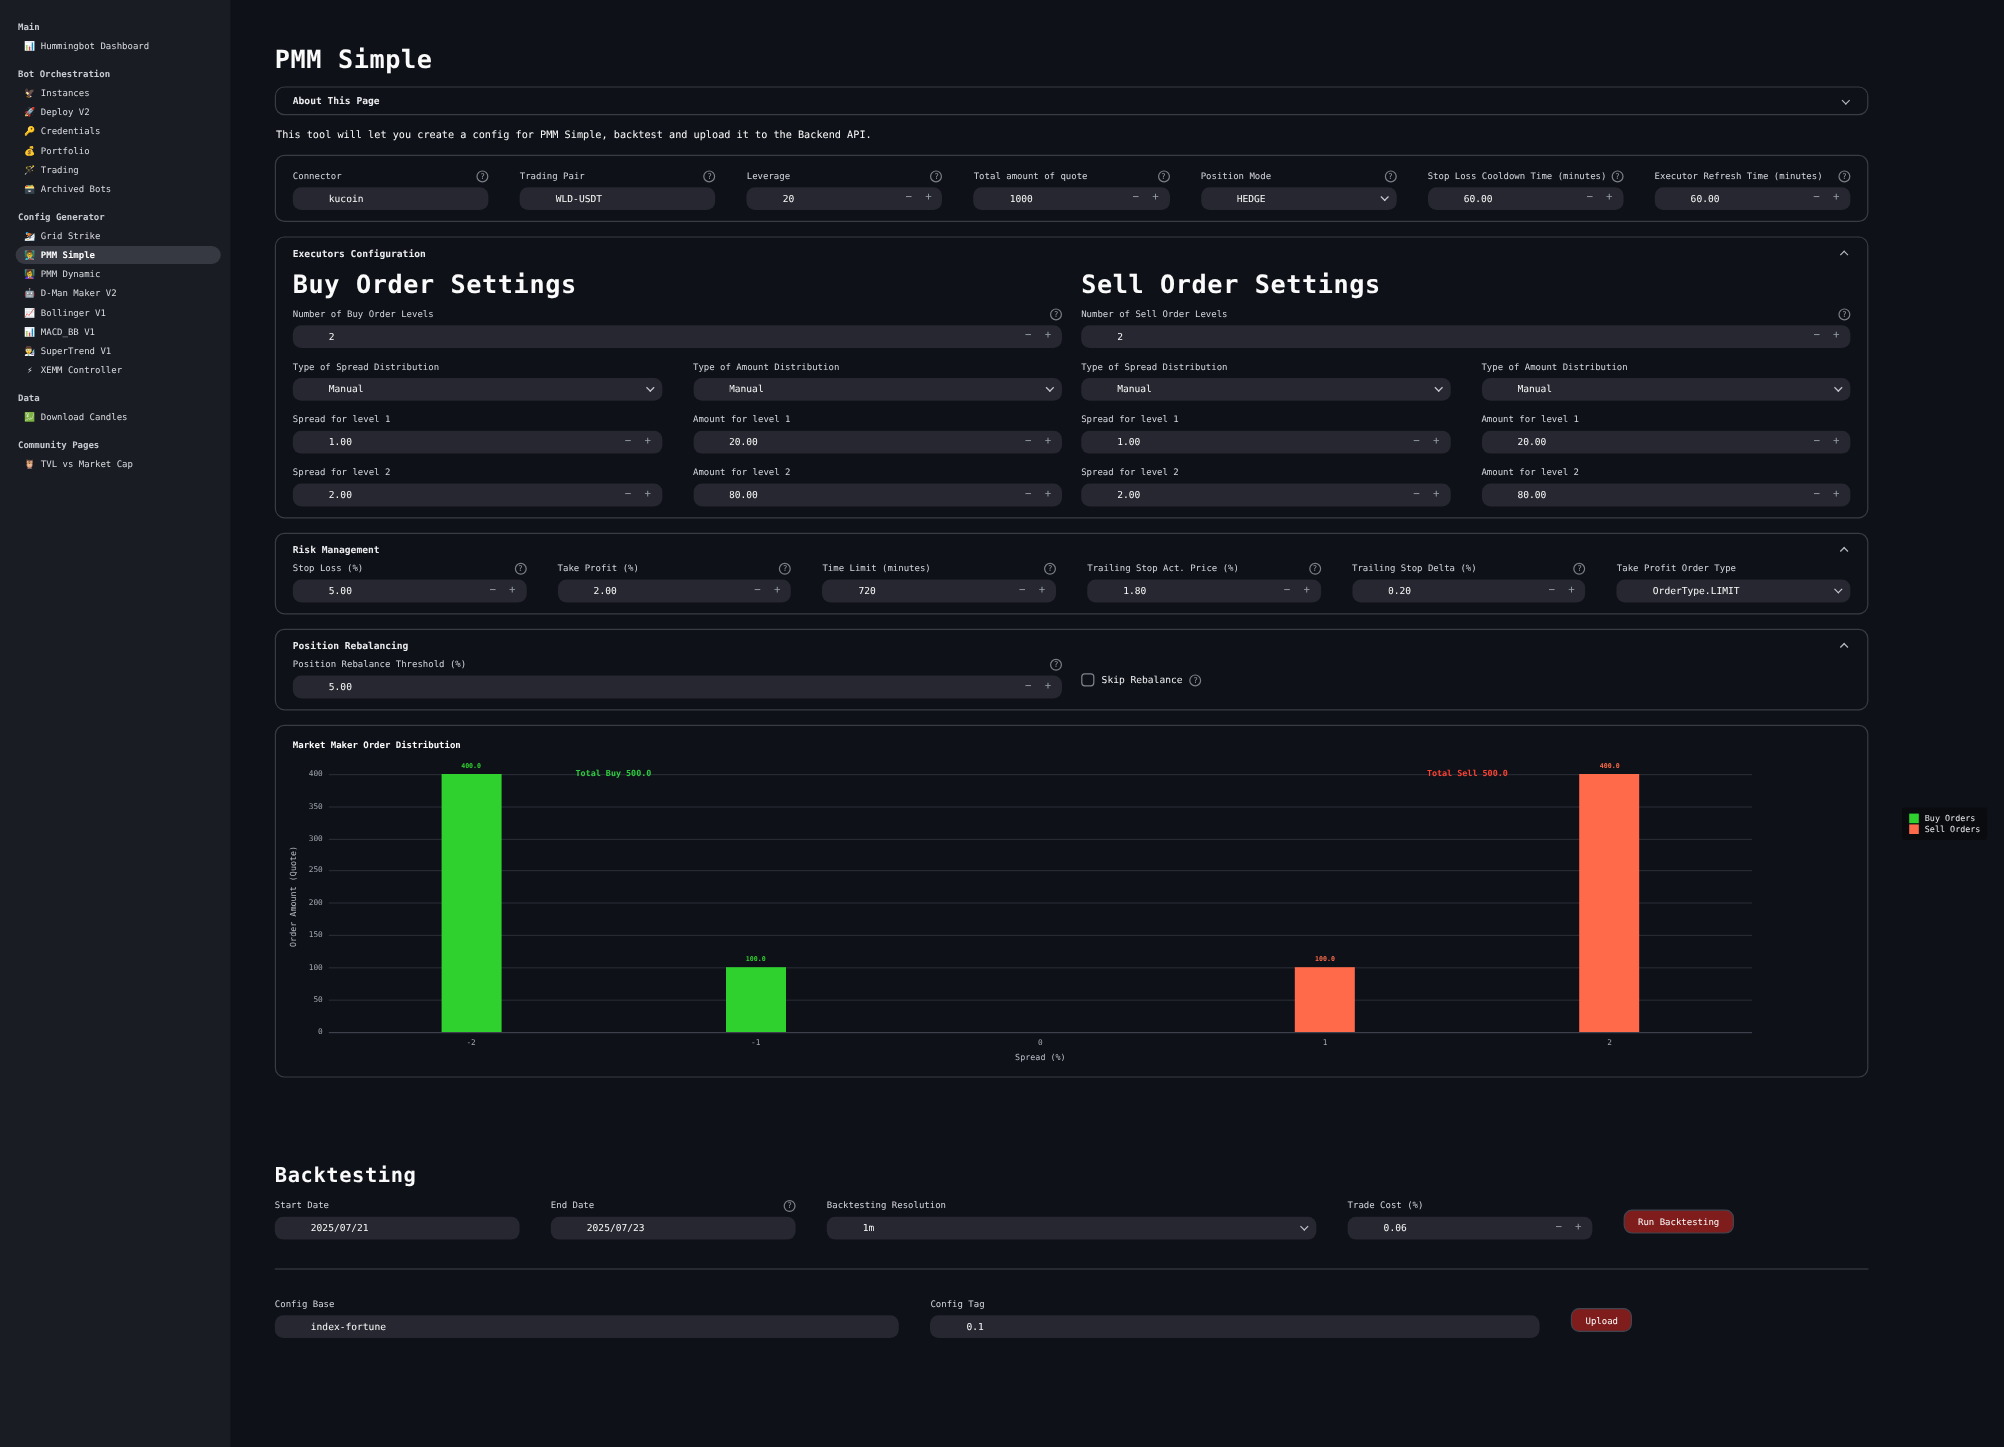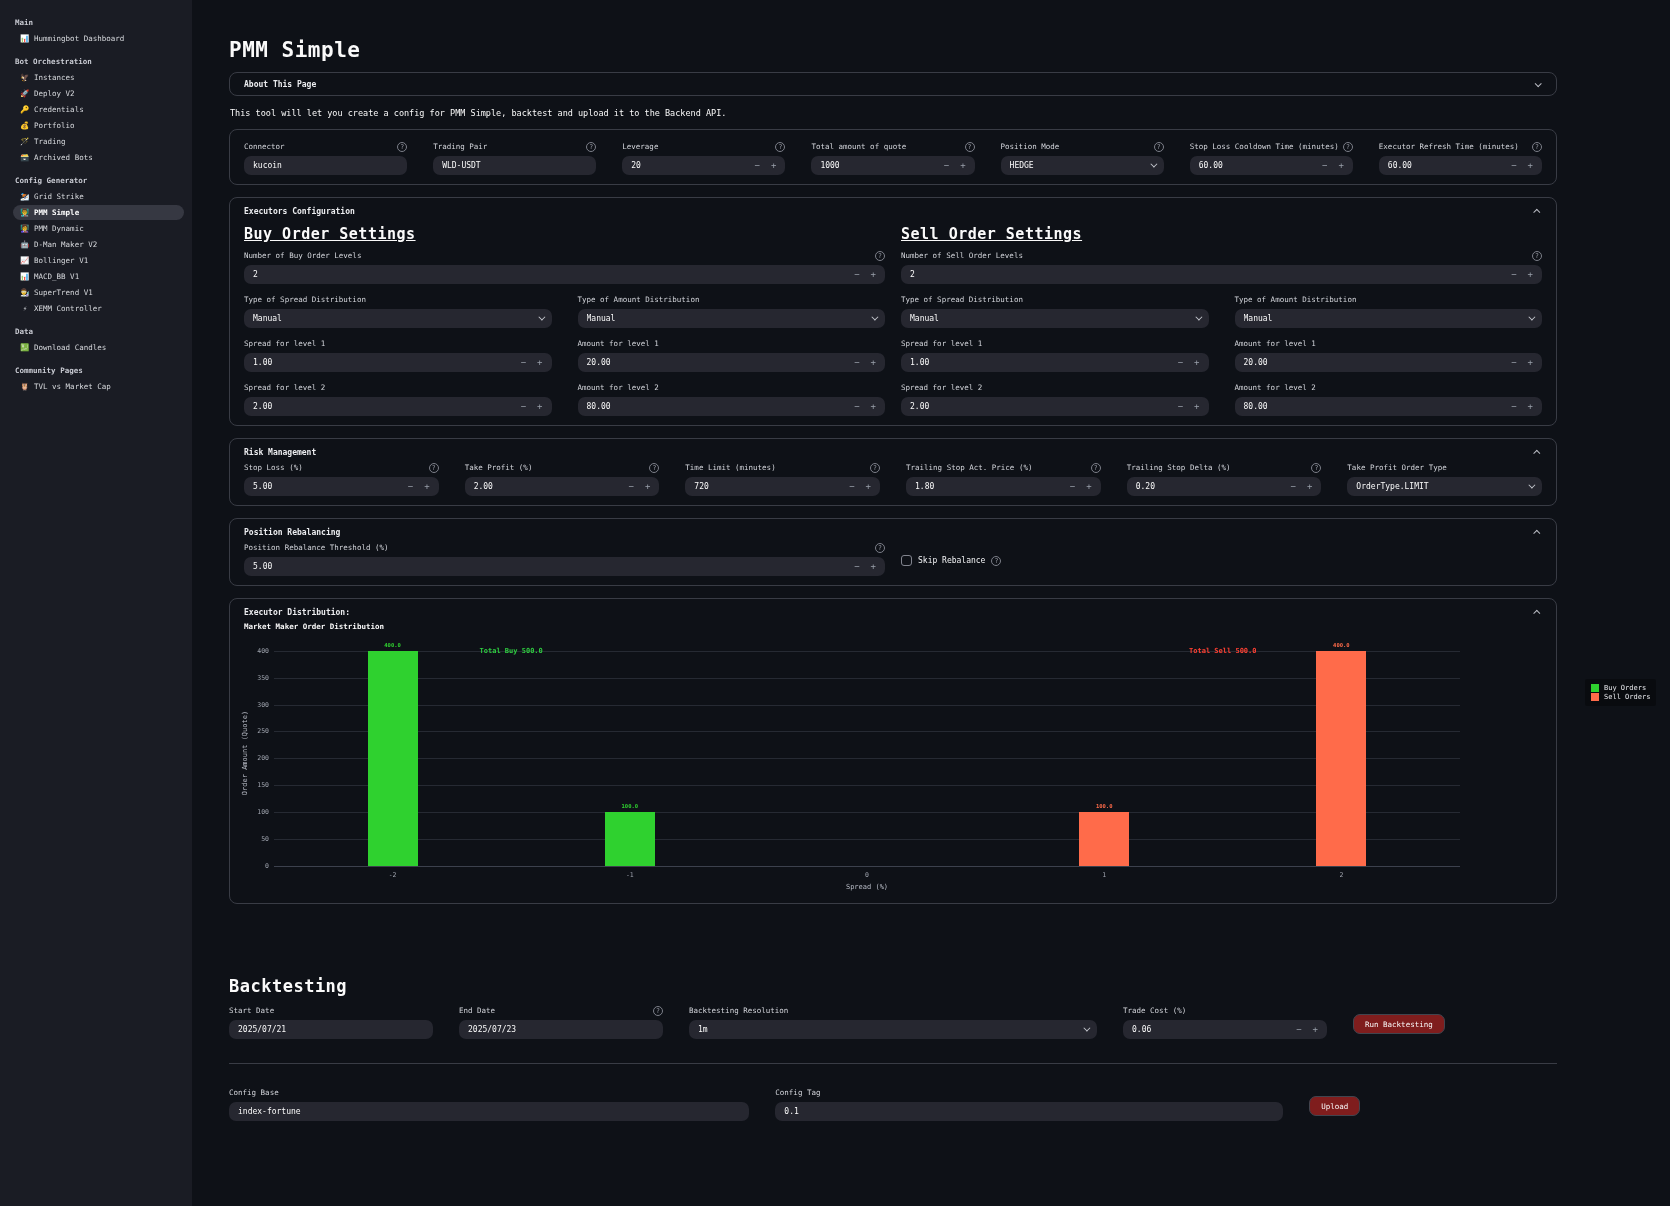--- a/index.html
+++ b/index.html
@@ -41,36 +41,36 @@
   .f-label-row { display:flex; justify-content:space-between; align-items:center; height:13px; }
   .f-label { font-size:7.5px; color:#d3d5db; white-space:nowrap; }
   .help {
     width:10px; height:10px; border-radius:50%; border:1px solid #7c7f89; color:#9b9ea8;
     font-size:6.5px; line-height:8px; text-align:center; flex:0 0 10px; cursor:default;
   }
   .input {
     margin-top:3px; background:#262730; border-radius:7px; height:19px;
     display:flex; align-items:center; padding:0 9px; font-size:8px; color:#fafafa; cursor:text;
   }
-  .input .val { flex:1; white-space:nowrap; overflow:hidden; }
+  .input .val { flex:1; white-space:nowrap; overflow:hidden;margin-left:21px; }
   .stepper { display:flex; gap:11px; color:#9aa0ab; font-size:9px; }
   .stepper span { cursor:pointer; line-height:1; }
   .sel-chev { width:5px; height:5px; border-right:1.2px solid #c6c8cf; border-bottom:1.2px solid #c6c8cf; transform:rotate(45deg) translateY(-2px); }
   
   .cb-row { display:flex; align-items:center; gap:6px; margin-top:8px; }
   .cb { width:11px; height:11px; border-radius:3px; flex:0 0 11px; position:relative; cursor:pointer; }
   .cb.checked { background:#ff4b4b; }
   .cb.checked::after { content:""; position:absolute; left:3.2px; top:1.2px; width:3px; height:6px;
     border-right:1.4px solid #fff; border-bottom:1.4px solid #fff; transform:rotate(42deg); }
   .cb.unchecked { background:transparent; border:1px solid #81848e; }
   .cb-label { font-size:8px; color:#f2f3f5; }
   
   .exec-halves { display:flex; gap:16px; }
   .exec-half { flex:1; min-width:0; }
-  h2.exec-h2 { font-size:15px; font-weight:bold; margin:8px 0 6px 0; letter-spacing:0.5px;text-decoration:underline; }
+  h2.exec-h2 { font-size:21px; font-weight:bold; margin:8px 0 6px 0; letter-spacing:0.5px; }
   
   h2.bt-h2 { font-size:17px; font-weight:bold; margin:72px 0 8px 0; letter-spacing:0.5px; }
   h3.up-h3 { font-size:13px; font-weight:bold; margin:0 0 6px 0; letter-spacing:0.3px; }
   .btn {
     border:1px solid #41444e; border-radius:7px; background:#7f1d1d; color:#fafafa;
     font-size:7.5px; font-family:inherit; height:20px; padding:0 11px; cursor:pointer; white-space:nowrap;
   }
   .bt-row .col:nth-child(3) { flex:2; }
   .btn-col { display:flex; align-items:flex-start; padding-top:10px; }
   hr.divider { border:none; border-top:1px solid #393c45; margin:24px 0 22px 0; }
@@ -571,24 +571,20 @@
         <div class="cb-row" style="margin-top:4px">
           <span class="cb unchecked"></span>
           <span class="cb-label">Skip Rebalance</span>
           <span class="help">?</span>
         </div>
       </div>
     </div>
   </div>
 
   <div class="box">
-    <div class="box-header">
-      <span class="box-title">Executor Distribution:</span>
-      <span class="chev up"></span>
-    </div>
     <div class="chart">
       <div class="chart-title">Market Maker Order Distribution</div>
       <div class="ylabel">Order Amount (Quote)</div>
       <div class="plot" id="plot">
           <div class="gridline zero" style="top: 226px;"></div>
           <span class="ytick" style="top: 226px;">0</span>
           <div class="gridline" style="top: 199.095px;"></div>
           <span class="ytick" style="top: 199.095px;">50</span>
           <div class="gridline" style="top: 172.19px;"></div>
           <span class="ytick" style="top: 172.19px;">100</span>

